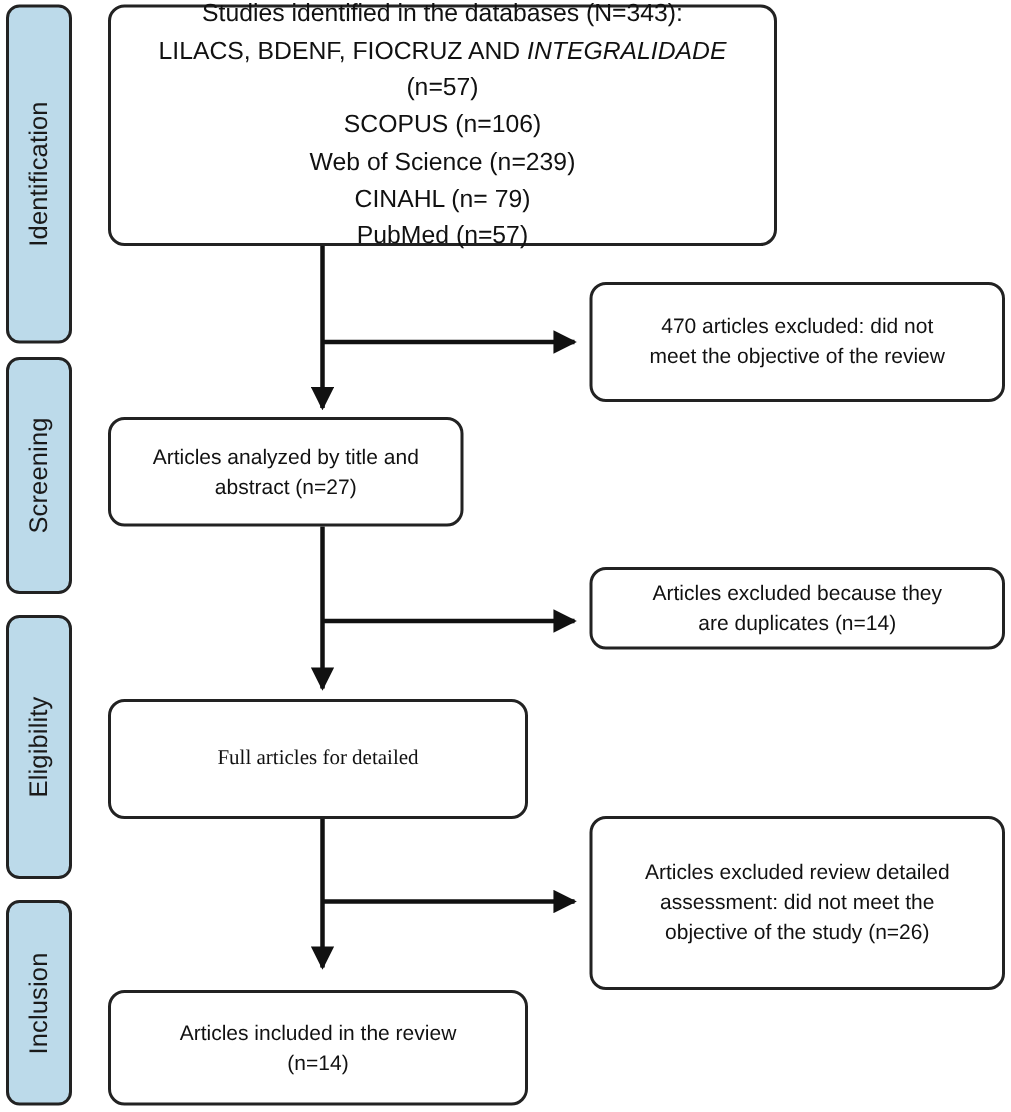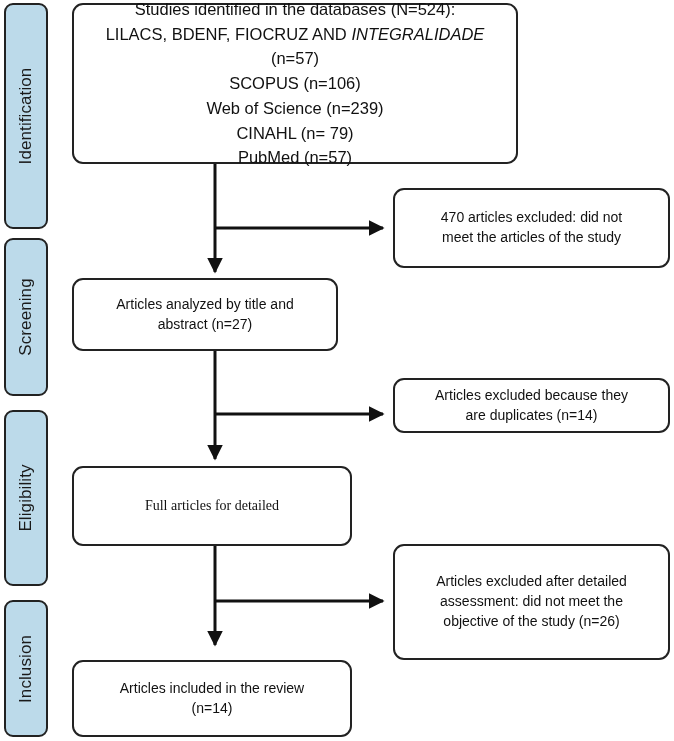--- a/index.html
+++ b/index.html
@@ -109,30 +109,30 @@
 
     <line x1="215" y1="414" x2="383" y2="414" stroke="#111111" stroke-width="3" marker-end="url(#arrow)"></line>
 
     <line x1="215" y1="546" x2="215" y2="645" stroke="#111111" stroke-width="3" marker-end="url(#arrow)"></line>
 
     <line x1="215" y1="601" x2="383" y2="601" stroke="#111111" stroke-width="3" marker-end="url(#arrow)"></line>
   </svg>
 
   <div class="flow-box" id="box-identified" style="left:72px; top:3px; width:446px; height:161px;">
     <span class="txt">
-      <span>Studies identified in the databases (N=524):</span><br>
+      <span>Studies identified in the databases (N=343):</span><br>
       <span>LILACS, BDENF, FIOCRUZ AND </span><em>INTEGRALIDADE</em><span> (n=57)</span><br>
       <span>SCOPUS (n=106)</span><br>
       <span>Web of Science (n=239)</span><br>
       <span>CINAHL (n= 79)</span><br>
       <span>PubMed (n=57)</span>
     </span>
   </div>
 
-  <div class="flow-box" style="left:72px; top:278px; width:266px; height:73px;text-align:center;">
+  <div class="flow-box" style="left:72px; top:278px; width:237px; height:73px;text-align:center;">
     <span class="txt">
       <span>Articles analyzed by title and</span><br>
       <span>abstract (n=27)</span>
     </span>
   </div>
 
   <div class="flow-box" style="left:72px; top:466px; width:280px; height:80px;font-family:Liberation Serif, serif;">
     <span class="txt">
       <span>Full articles for detailed</span><br>
     </span>
@@ -141,32 +141,32 @@
   <div class="flow-box" style="left:72px; top:660px; width:280px; height:77px;">
     <span class="txt">
       <span>Articles included in the review</span><br>
       <span>(n=14)</span>
     </span>
   </div>
 
   <div class="flow-box" style="left:393px; top:188px; width:277px; height:80px;">
     <span class="txt">
       <span>470 articles excluded: did not</span><br>
-      <span>meet the articles of the study</span>
+      <span>meet the objective of the review</span>
     </span>
   </div>
 
   <div class="flow-box" style="left:393px; top:378px; width:277px; height:55px;">
     <span class="txt">
       <span>Articles excluded because they</span><br>
       <span>are duplicates (n=14)</span>
     </span>
   </div>
 
   <div class="flow-box" style="left:393px; top:544px; width:277px; height:116px;">
     <span class="txt">
-      <span>Articles excluded after detailed</span><br>
+      <span>Articles excluded review detailed</span><br>
       <span>assessment: did not meet the</span><br>
       <span>objective of the study (n=26)</span>
     </span>
   </div>
 
 </div>
 
 </body></html>

